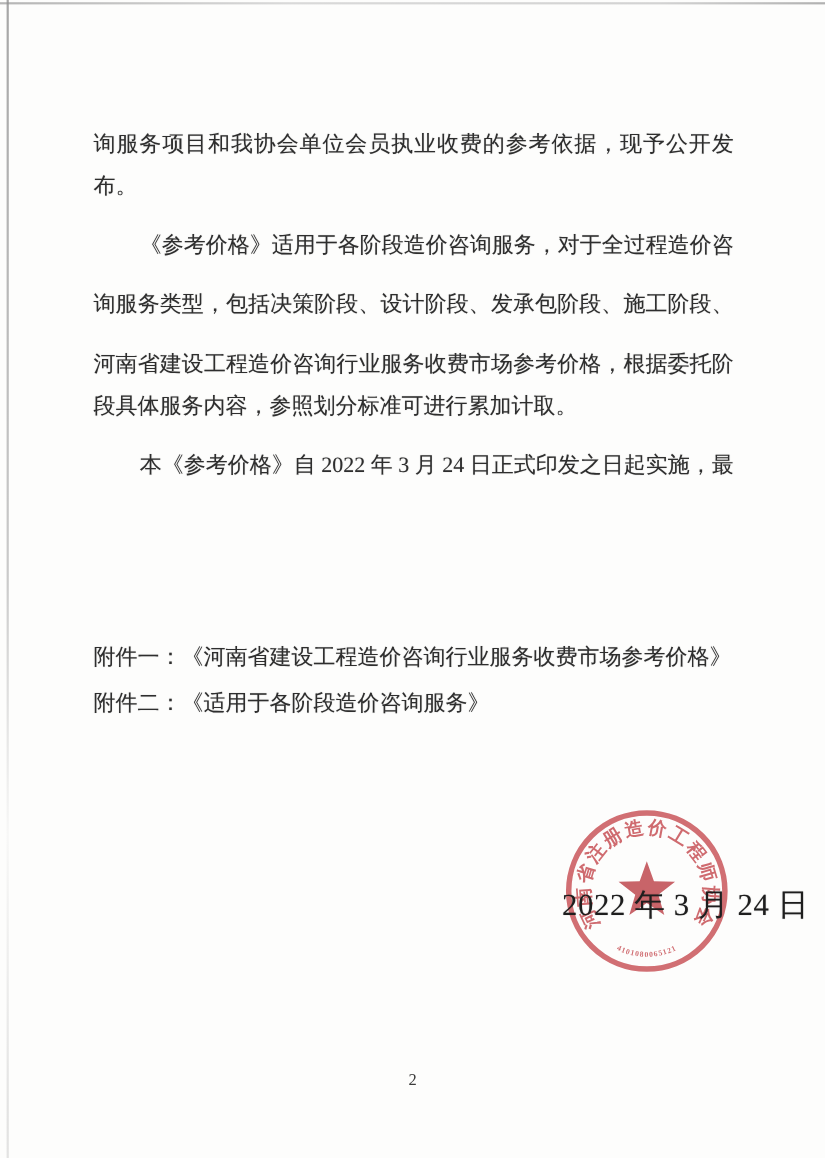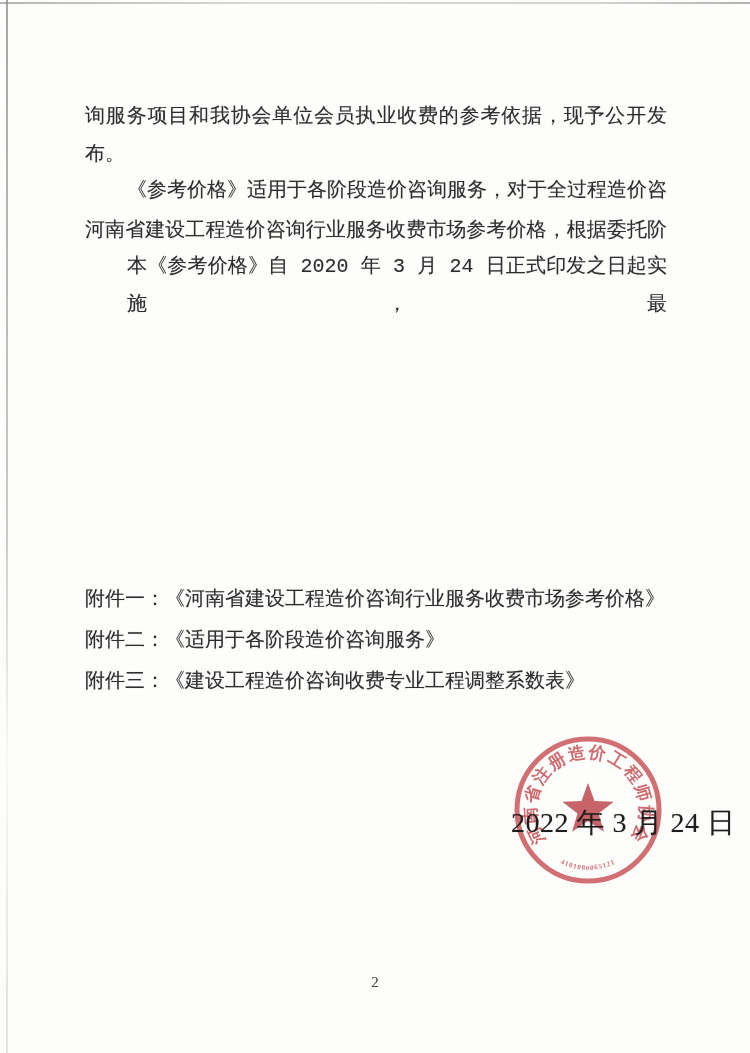--- a/index.html
+++ b/index.html
@@ -32,22 +32,22 @@
   .para { margin: 0; padding: 0; }
   .line {
     display: block;
     font-size: 20px;
     line-height: 38px;
     height: 38px;
     text-align: justify;
     white-space: nowrap;
     text-shadow: 0 0 1px rgba(46,46,46,.35);
   }
-  .line.fill { white-space: normal; text-align-last: justify; }
-  .line.indent { padding-left: 42px; font-family: Liberation Mono, monospace; }
+  .line.fill { white-space: normal; text-align-last: justify; margin-top: 16px; }
+  .line.indent { padding-left: 42px; }
 
   .attachments {
     position: absolute; left: 85px; top: 578px; width: 582px;
   }
   .attachments .line { line-height: 41px; height: 41px; text-align: left; font-family: Liberation Serif, serif; }
 
   .issue-date {
     position: absolute; left: 511px; top: 804px;
     font-size: 28px; letter-spacing: .5px;
     color: #1e1e1e; z-index: 3;
@@ -76,31 +76,32 @@
   <div class="edge-top"></div>
   <div class="edge-left"></div>
 
   <main class="doc-body">
     <p class="para">
       <span class="line fill">询服务项目和我协会单位会员执业收费的参考依据，现予公开发</span>
       <span class="line">布。</span>
     </p>
     <p class="para">
       <span class="line fill indent">《参考价格》适用于各阶段造价咨询服务，对于全过程造价咨</span>
+      <span class="line fill">询服务类型，包括决策阶段、设计阶段、发承包阶段、施工阶段、</span>
       <span class="line fill">河南省建设工程造价咨询行业服务收费市场参考价格，根据委托阶</span>
+      <span class="line">段具体服务内容，参照划分标准可进行累加计取。</span>
     </p>
     <p class="para">
-      <span class="line fill indent">本《参考价格》自 2020 年 3 月 24 日正式印发之日起实施，最</span>
+      <span class="line fill indent">本《参考价格》自 2022 年 3 月 24 日正式印发之日起实施，最</span>
     </p>
   </main>
 
   <section class="attachments">
     <span class="line">附件一：《河南省建设工程造价咨询行业服务收费市场参考价格》</span>
     <span class="line">附件二：《适用于各阶段造价咨询服务》</span>
-    <span class="line">附件三：《建设工程造价咨询收费专业工程调整系数表》</span>
   </section>
 
   <div class="issue-date">2022 年 3 月 24 日</div>
 
   <div class="seal">
     <svg viewBox="0 0 160 160" xmlns="http://www.w3.org/2000/svg">
       <defs>
         <path id="sealTopArc" d="M 37.4,109.8 A 52,52 0 1 1 122.6,109.8" fill="none"></path>
         <path id="sealBottomArc" d="M 45.6,129.1 A 60,60 0 0 0 114.4,129.1" fill="none"></path>
       </defs>

